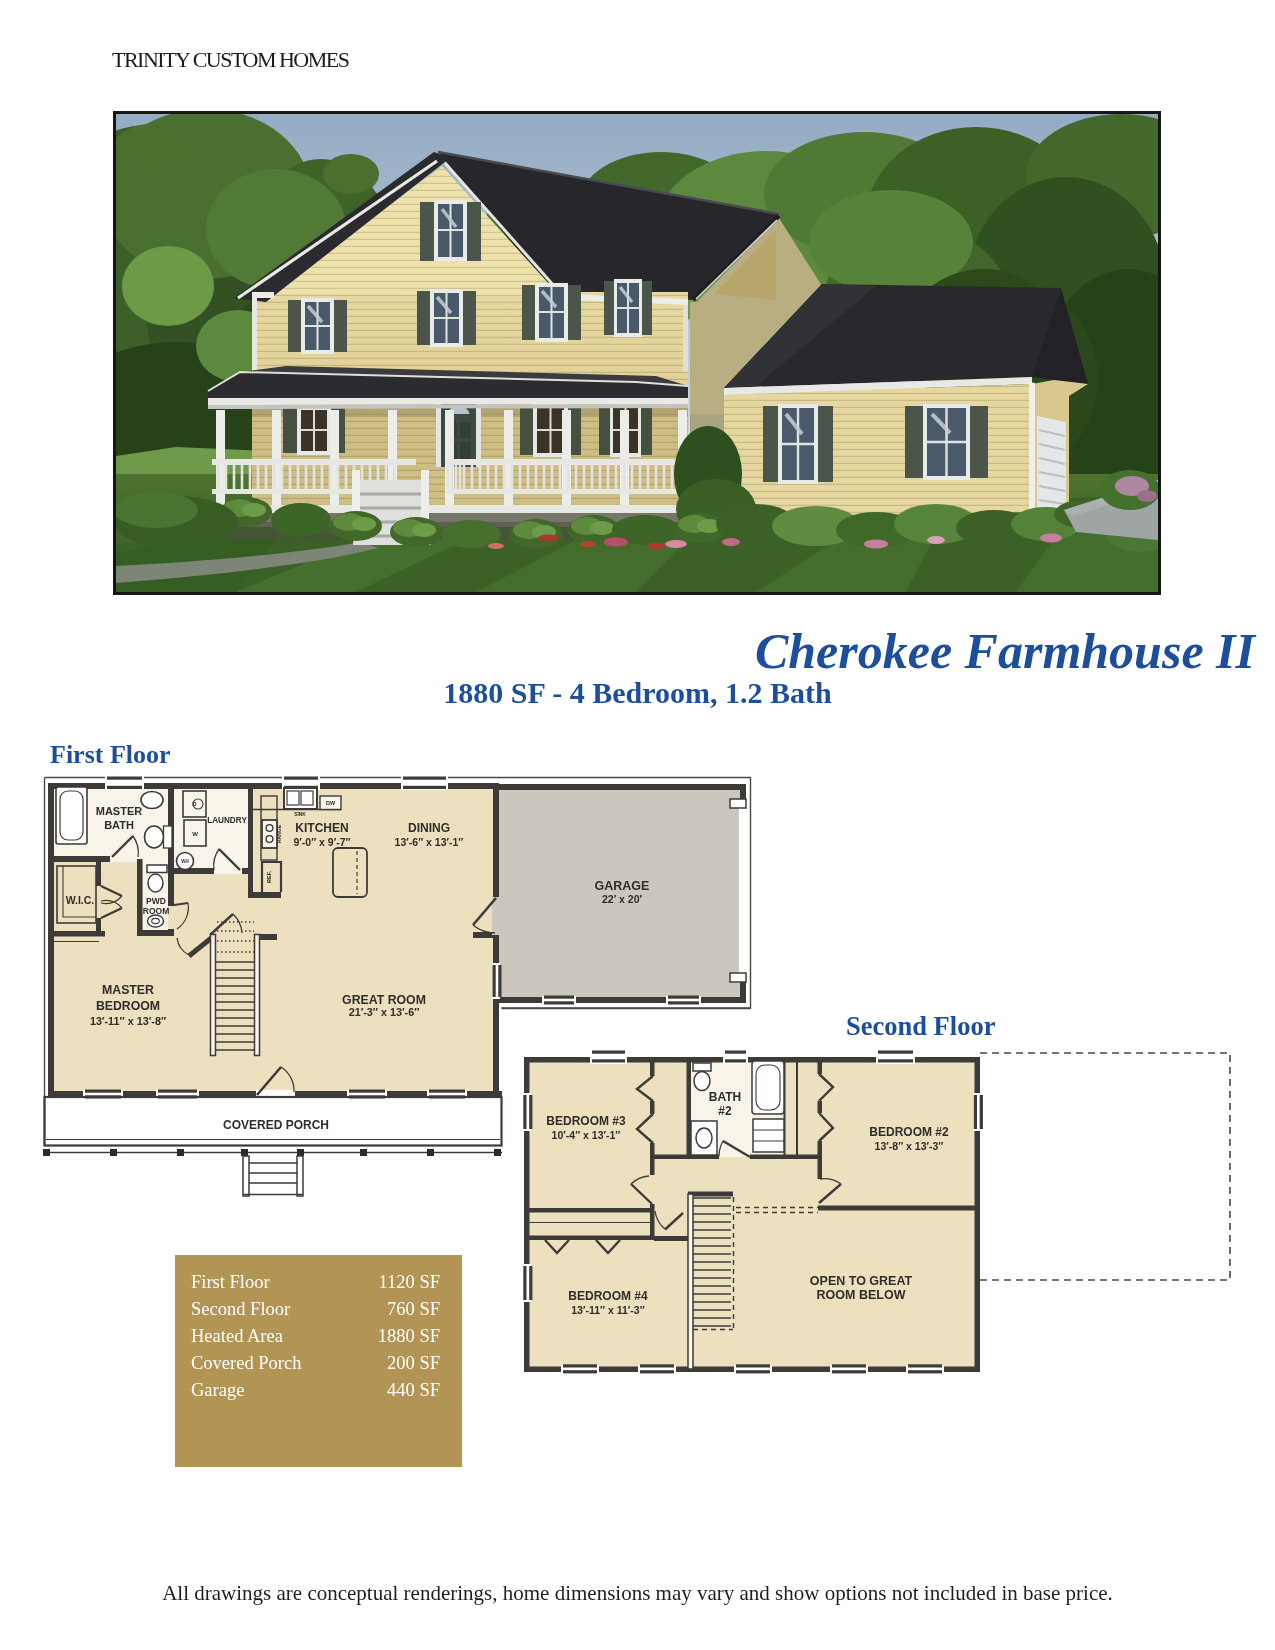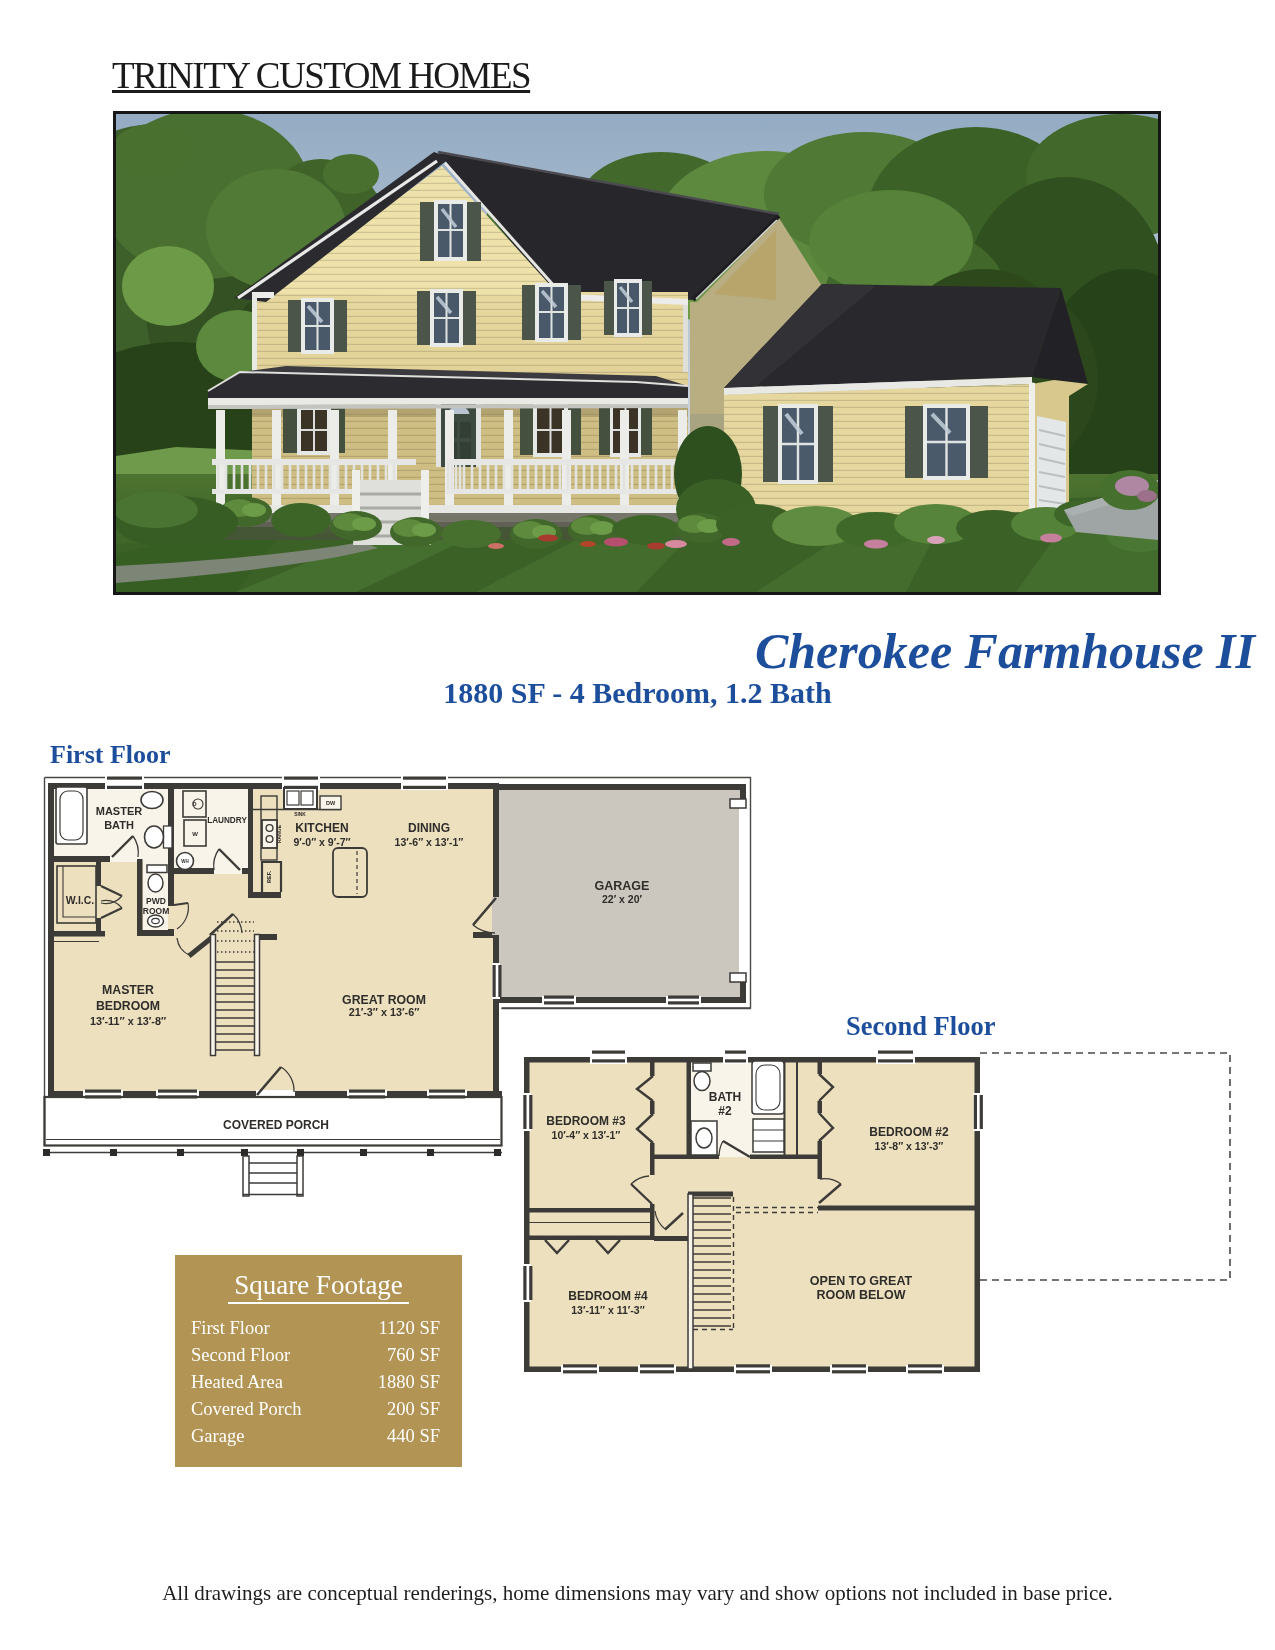--- a/index.html
+++ b/index.html
@@ -2,21 +2,21 @@
 <html><head>
 <meta charset="utf-8">
 <style>
 html,body{margin:0;padding:0;background:#ffffff;}
 body{position:relative;width:1275px;height:1650px;overflow:hidden;font-family:"Liberation Serif",serif;}
 .abs{position:absolute;}
 .blue{color:#1d4e9c;}
 </style>
 </head>
 <body>
-<div class="abs" style="left:112px;top:54px;font-size:37px;color:#1b1b1b;letter-spacing:-1.5px;text-decoration:underline;">TRINITY CUSTOM HOMES</div>
+<div class="abs" style="left:112px;top:47px;font-size:22px;color:#1b1b1b;letter-spacing:-1.5px;">TRINITY CUSTOM HOMES</div>
 
 <div class="abs" style="left:113px;top:111px;width:1042px;height:478px;border:3px solid #161616;">
 <svg width="1042" height="478" viewBox="0 0 1042 478">
 <defs>
 <linearGradient id="sky" x1="0" y1="0" x2="0" y2="1">
 <stop offset="0" stop-color="#93abc3"></stop>
 <stop offset="0.55" stop-color="#b8c6d4"></stop>
 <stop offset="1" stop-color="#d9dfe5"></stop>
 </linearGradient>
 <linearGradient id="lawn" x1="0" y1="0" x2="0" y2="1">
@@ -650,21 +650,20 @@
 </g>
 <g text-anchor="middle" font-weight="600">
 <text x="586" y="1138.5" font-size="10.5">10′-4″ x 13′-1″</text>
 <text x="909" y="1149.5" font-size="10.5">13′-8″ x 13′-3″</text>
 <text x="608" y="1313.5" font-size="10.5">13′-11″ x 11′-3″</text>
 </g>
 </g>
 </svg>
 
 <div class="abs" style="left:175px;top:1255px;width:287px;height:212px;background:#b29455;">
-  <div style="text-align:center;margin-top:15px;font-size:27px;color:#fff;"><span style="border-bottom:2px solid #fff;padding:0 6px 2px 6px;">Square Footage</span></div>
   <div style="margin:14px 22px 0 16px;font-size:18.5px;color:#fff;line-height:26.9px;">
     <div>First Floor<span style="float:right;">1120 SF</span></div>
     <div>Second Floor<span style="float:right;">760 SF</span></div>
     <div>Heated Area<span style="float:right;">1880 SF</span></div>
     <div>Covered Porch<span style="float:right;font-family:Liberation Serif, serif;">200 SF</span></div>
     <div>Garage<span style="float:right;">440 SF</span></div>
   </div>
 </div>
 
 <div class="abs" style="left:0;top:1581px;width:1275px;text-align:center;font-size:21px;color:#1e1e1e;">All drawings are conceptual renderings, home dimensions may vary and show options not included in base price.</div>

